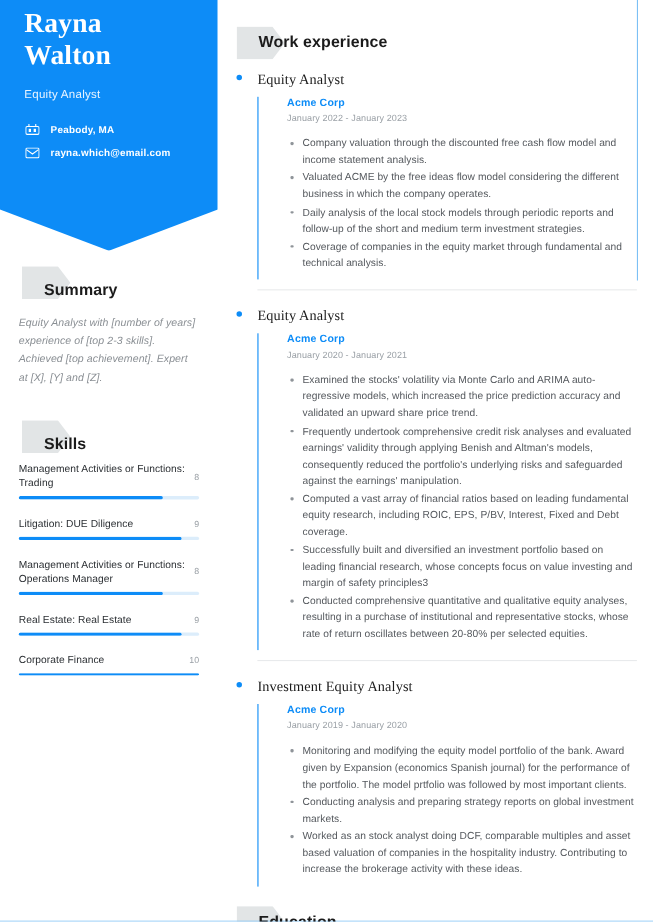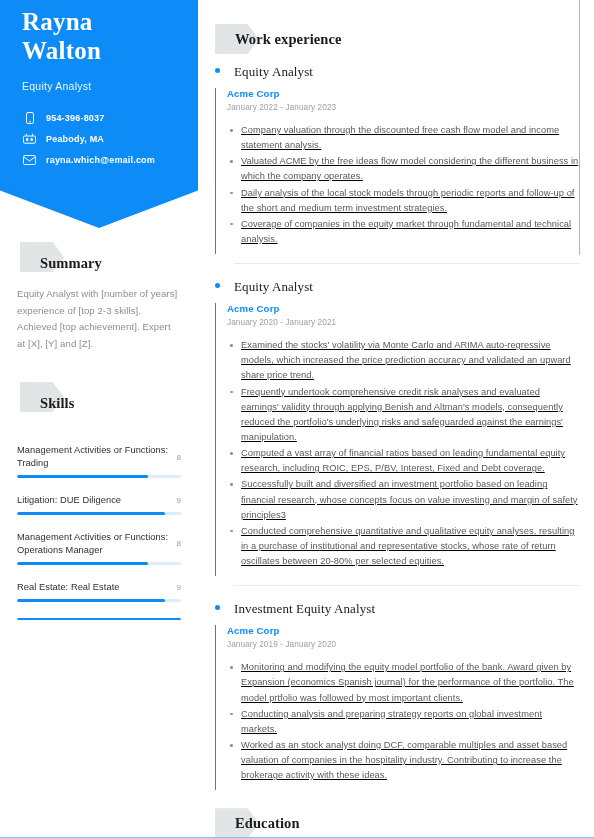--- a/index.html
+++ b/index.html
@@ -88,40 +88,40 @@
     left: 0; top: 0;
     width: 44px;
     height: 30px;
     background: #e2e5e6;
     clip-path: polygon(0 0, 74% 0, 100% 50%, 74% 100%, 0 100%);
   }
   .sec-head .txt {
     position: relative;
     z-index: 2;
     padding-left: 20px;
-    font-family: Liberation Serif, serif;
+    font-family: Liberation Sans, sans-serif;
     font-weight: bold;
     font-size: 14.5px;
     color: #1b1b1b;
     letter-spacing: 0.1px;
   }
 
   #sidebar .sec-wrap { padding: 0 17px; }
   #sidebar .sec-head { margin-left: 3px; align-items: flex-end; }
 
   .summary-block { margin-top: 14px; }
   .summary-text {
     font-size: 9.6px;
     line-height: 1.72;
     color: #8a8f94;
     letter-spacing: 0.08px;
   }
 
   .skills-head { margin-top: 30px; }
-  .skills-list { margin-top: 32px; }
+  .skills-list { margin-top: 8px; }
 
   .skill {
     margin-bottom: 16px;
   }
   .skill-top {
     display: flex;
     align-items: center;
     justify-content: space-between;
   }
   .skill-name {
@@ -188,42 +188,42 @@
     top: -3px;
   }
   .entry-title {
     font-family: "Liberation Serif", serif;
     font-size: 13px;
     color: #1b1b1b;
     letter-spacing: 0.1px;
   }
 
   .entry-body {
+    margin-left: 19px;
     border-left: 1.6px solid #0d8cf7;
-    padding-left: 11px;
+    padding-left: 26px;
     padding-bottom: 6px;
   }
 
   .company {
     font-size: 9.6px;
     font-weight: bold;
     color: #0d8cf7;
     letter-spacing: 0.15px;
   }
   .dates {
     margin-top: 4px;
     font-size: 8.2px;
     color: #9aa0a6;
     letter-spacing: 0.1px;
   }
 
   .bullets {
     margin-top: 11px;
     list-style: none;
-    text-decoration: underline;
   }
   .bullets li {
     position: relative;
     padding-left: 14px;
     font-size: 9.3px;
     line-height: 1.63;
     color: #55595e;
     letter-spacing: 0.04px;
     margin-bottom: 1px;
   }
@@ -261,29 +261,20 @@
 
     <div class="header-blue">
       <div class="name">
         <div>Rayna</div>
         <div>Walton</div>
       </div>
       <div class="job-title-top">Equity Analyst</div>
 
       <div class="contact-list">
 
-        <div class="contact-row">
-          <span class="contact-icon">
-            <svg width="8" height="12" viewBox="0 0 8 12">
-              <rect x="0.5" y="0.5" width="7" height="11" rx="1.4" fill="none" stroke="#ffffff" stroke-width="1"></rect>
-              <rect x="3" y="9.3" width="2" height="0.9" fill="#ffffff"></rect>
-            </svg>
-          </span>
-          <span>954-396-8037</span>
-        </div>
 
         <div class="contact-row">
           <span class="contact-icon">
             <svg width="13" height="11" viewBox="0 0 13 11">
               <rect x="0.5" y="3" width="12" height="7.2" rx="1.2" fill="none" stroke="#ffffff" stroke-width="1"></rect>
               <rect x="3.1" y="5.1" width="2.1" height="2.9" fill="#ffffff"></rect>
               <rect x="7.6" y="5.1" width="2.1" height="2.9" fill="#ffffff"></rect>
               <path d="M3.3 3 L3.3 0.8 M9.5 3 L9.5 0.8" stroke="#ffffff" stroke-width="1" fill="none"></path>
             </svg>
           </span>
@@ -303,21 +294,21 @@
       </div>
     </div>
 
     <div class="sec-wrap">
 
       <div class="summary-block">
         <div class="sec-head">
           <span class="tab"></span>
           <span class="txt">Summary</span>
         </div>
-        <div class="summary-text" style="margin-top:14px;">Equity Analyst with [number of years] experience of [top 2-3 skills]. Achieved [top achievement]. Expert at [X], [Y] and [Z].</div>
+        <div class="summary-text" style="margin-top:14px;font-style:italic;">Equity Analyst with [number of years] experience of [top 2-3 skills]. Achieved [top achievement]. Expert at [X], [Y] and [Z].</div>
       </div>
 
       <div class="skills-head">
         <div class="sec-head">
           <span class="tab"></span>
           <span class="txt">Skills</span>
         </div>
         <div class="skills-list" id="skills-list">
             <div class="skill">
               <div class="skill-top">
@@ -349,20 +340,24 @@
             <div class="skill">
               <div class="skill-top">
                 <span class="skill-name">Real Estate: Real Estate</span>
                 <span class="skill-score">9</span>
               </div>
               <div class="skill-bar">
                 <div class="skill-fill" style="width: 90%;"></div>
               </div>
             </div>
             <div class="skill">
+              <div class="skill-top">
+                <span class="skill-name">Corporate Finance</span>
+                <span class="skill-score">10</span>
+              </div>
               <div class="skill-bar">
                 <div class="skill-fill" style="width: 100%;"></div>
               </div>
             </div>
           </div>
       </div>
 
     </div>
   </div>
 

